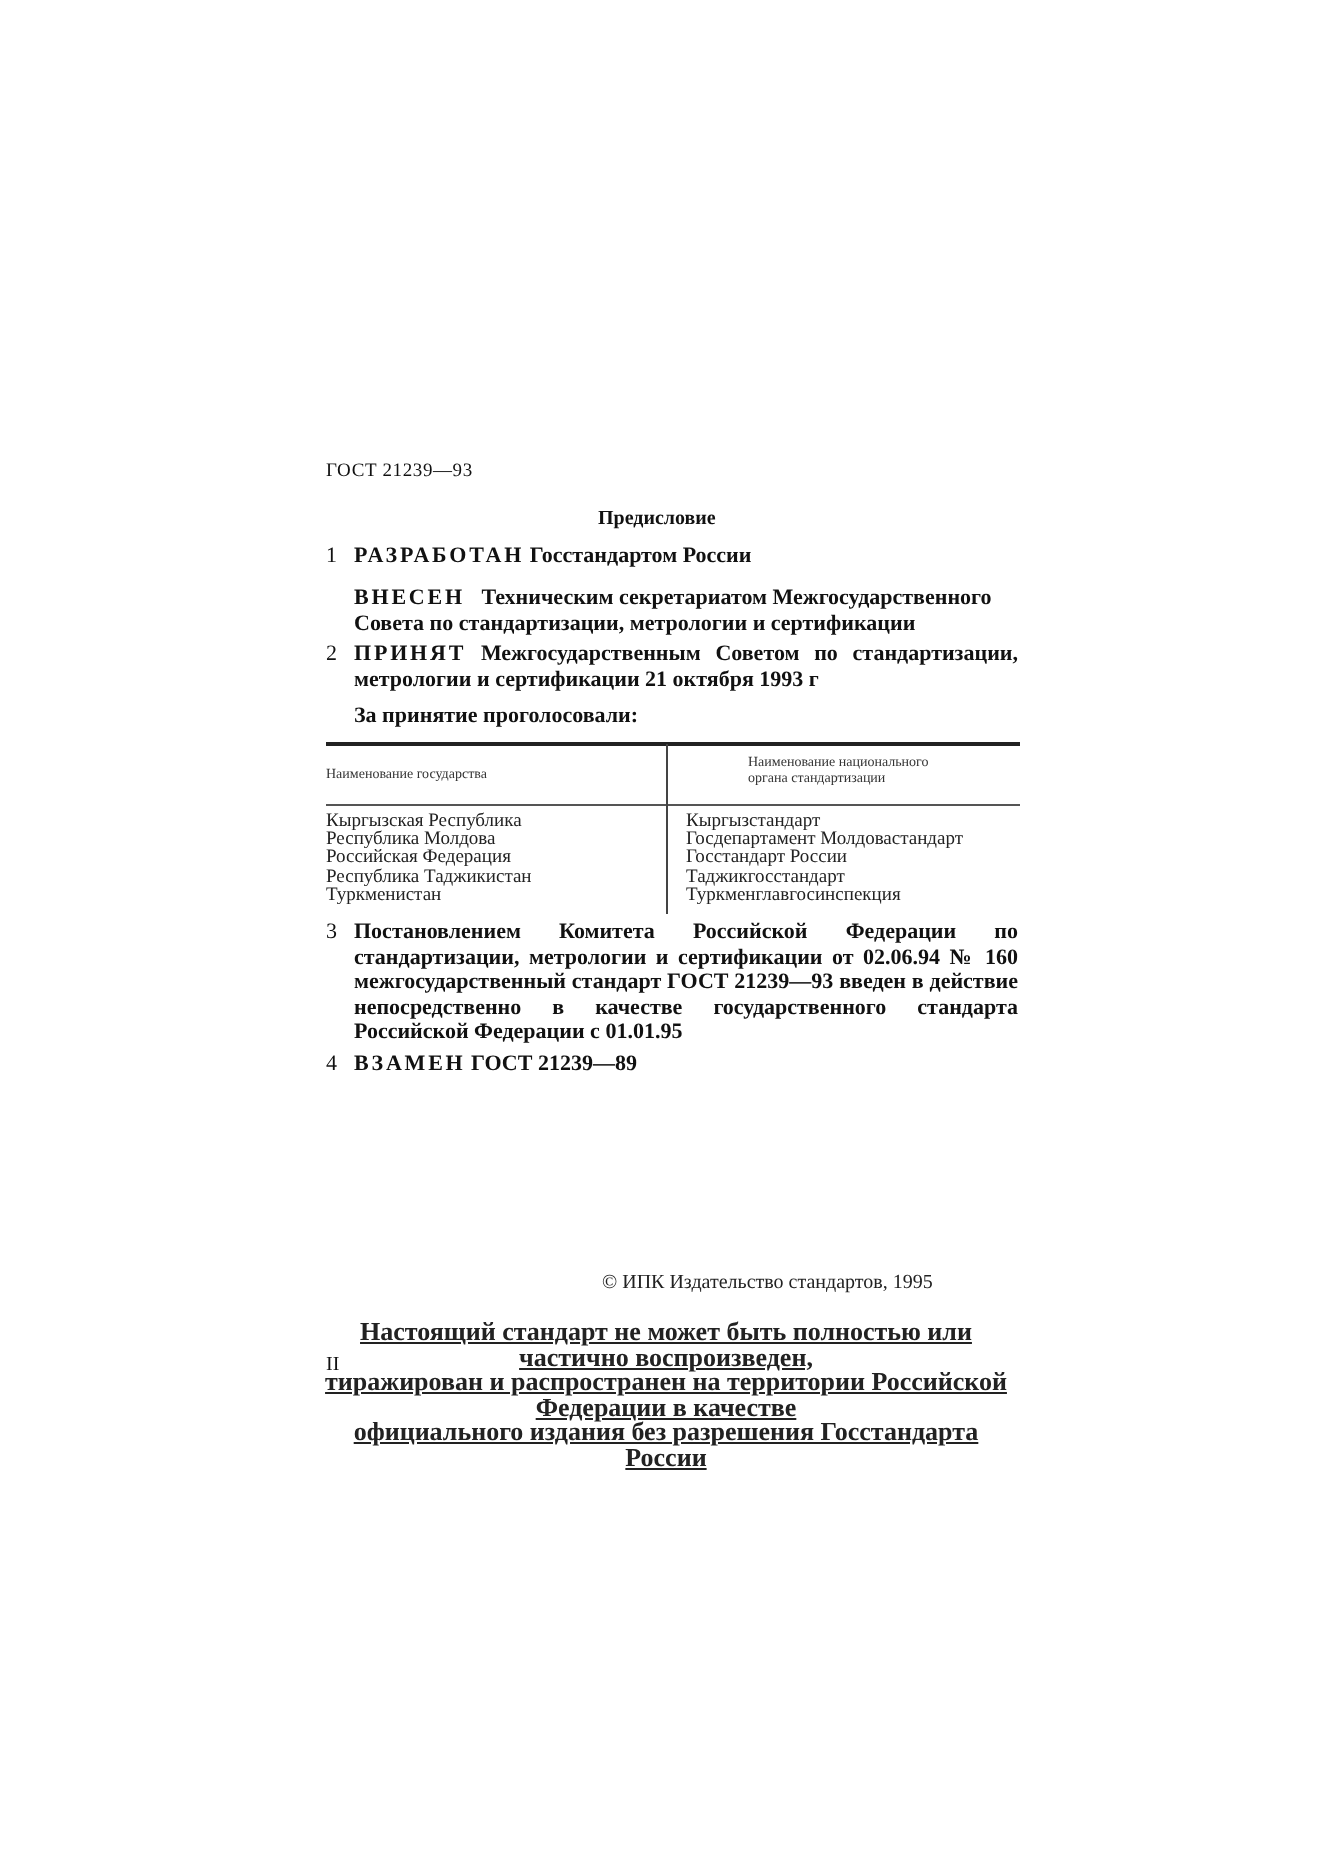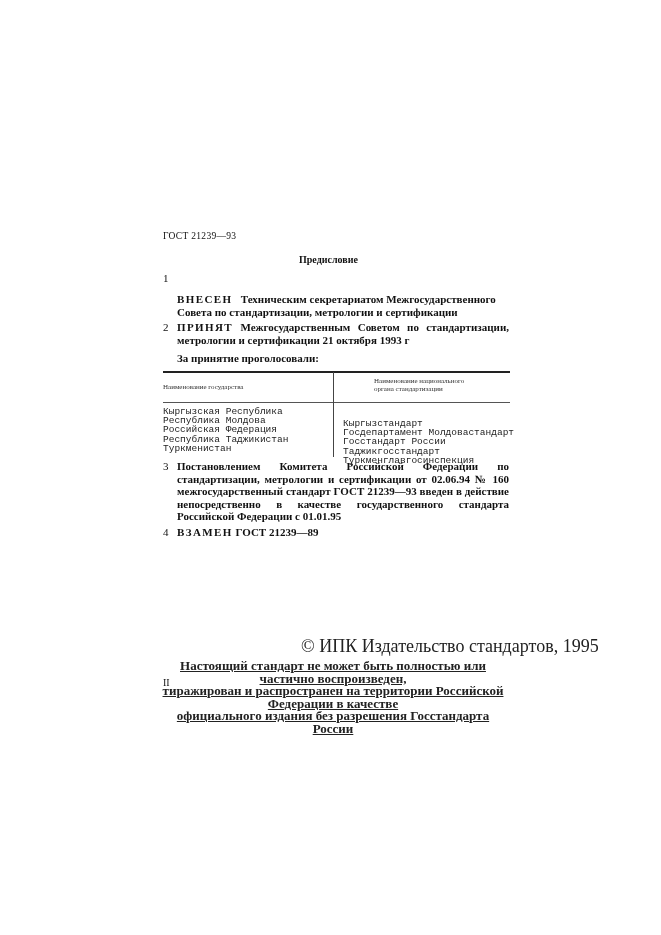--- a/index.html
+++ b/index.html
@@ -79,28 +79,28 @@
     .th-left { left: 0; width: 170px; top: 12px; }
     .th-right { left: 171px; width: 176px; top: 6px; }
     .col-list {
       position: absolute;
       top: 36px;
       font-size: 9.5px;
       line-height: 9.2px;
       color: #222;
     }
     .col-left { left: 0; }
-    .col-right { left: 180px; margin-top: 12px; }
-    .col-list div { white-space: nowrap; font-family: Liberation Mono, monospace; }
+    .col-right { left: 180px; }
+    .col-list div { white-space: nowrap; }
     .p3 { left: 163px; top: 460px; width: 360px; height: 65px; }
     .p3 .body { width: 332px; }
     .p4 { left: 163px; top: 526px; width: 200px; height: 14px; }
     .copyright {
       left: 301px; top: 636px;
-      font-size: 18px;
+      font-size: 10px;
       font-weight: normal;
       color: #222;
     }
     .notice {
       left: 161px; top: 660px;
       width: 344px;
       font-size: 13px;
       line-height: 12.5px;
       font-weight: bold;
       text-align: center;
@@ -115,20 +115,24 @@
   </style>
 </head>
 <body>
 
 <div class="abs doc-code">ГОСТ 21239—93</div>
 
 <div class="abs title">Предисловие</div>
 
 <div class="abs para p1">
   <span class="num">1</span>
+  <span class="body">
+    <span class="kw">РАЗРАБОТАН</span>
+    <span>Госстандартом России</span>
+  </span>
 </div>
 
 <div class="abs para p1b">
   <span class="kw">ВНЕСЕН</span>&nbsp;&nbsp;
   <span style="text-align:justify;">Техническим секретариатом Межгосударственного Совета по стандартизации, метрологии и сертификации</span>
 </div>
 
 <div class="abs para p2">
   <span class="num">2</span>
   <span class="body">

